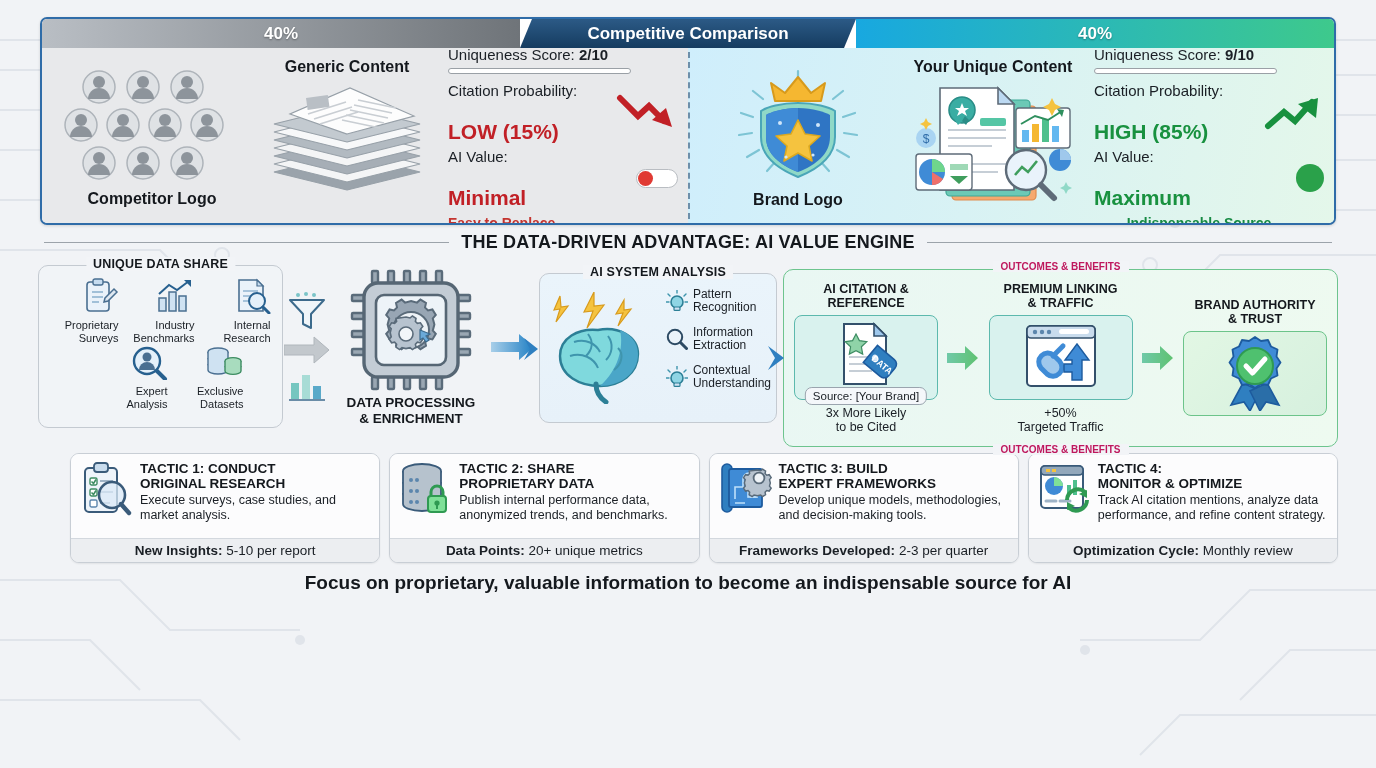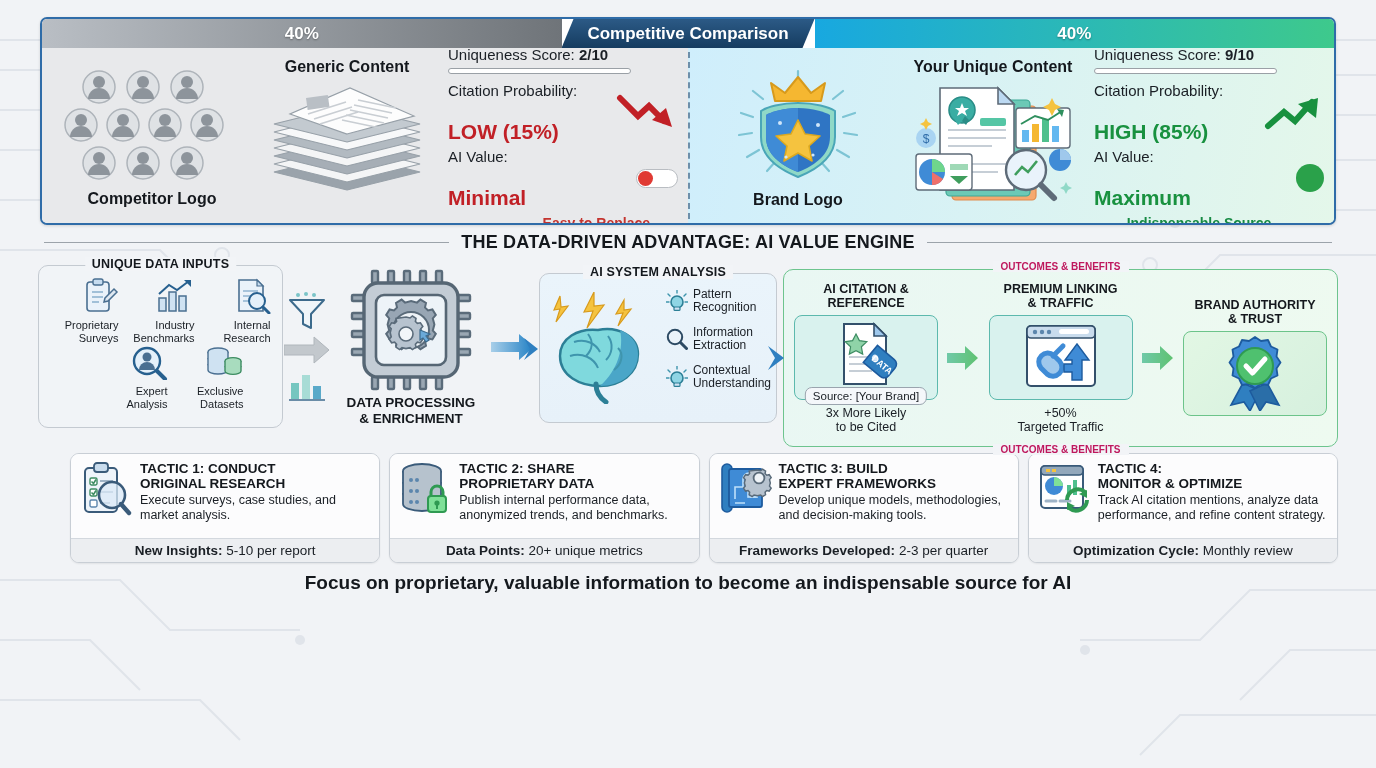--- a/index.html
+++ b/index.html
@@ -29,21 +29,21 @@
 
   
   .cmp-wrap {
     margin: 9px 20px 0 20px; border: 2px solid #2f6ca8; border-radius: 7px;
     overflow: hidden; background: #fff; position: relative;
     box-shadow: 0 1px 3px rgba(0,0,0,.14);
   }
   .cmp-bar { display: flex; height: 29px; position: relative; }
   .cmp-bar-l { flex: 1; background: linear-gradient(90deg,#b9bec4,#6f7479);
                display: flex; align-items: center; justify-content: center; }
-  .cmp-bar-c { width: 253px; background: linear-gradient(180deg,#2c5a86,#153c60);
+  .cmp-bar-c { width: 336px; background: linear-gradient(180deg,#2c5a86,#153c60);
                display: flex; align-items: center; justify-content: center;
                clip-path: polygon(12px 0,100% 0,calc(100% - 12px) 100%,0 100%); }
   .cmp-bar-r { flex: 1; background: linear-gradient(90deg,#18a8e0,#3ec98c);
                display: flex; align-items: center; justify-content: center; }
   .cmp-bar-l span,.cmp-bar-r span { color:#fff; font-size:17px; font-weight:bold;
     text-shadow:0 1px 2px rgba(0,0,0,.35); }
   .cmp-bar-c span { color:#fff; font-size:17px; font-weight:bold; }
 
   .cmp-body { display: flex; height: 175px; }
   .cmp-side { flex: 1; display: flex; position: relative; padding: 6px 10px 4px 10px; }
@@ -339,21 +339,21 @@
           </div>
 
           <div class="row-flex" style="margin-top:4px;">
             <div>
               <div class="m-label">AI Value:</div>
               <div class="m-value red">Minimal</div>
             </div>
             <div class="toggle-off"></div>
           </div>
 
-          <div class="m-foot red" style="text-align:right;padding-right:28px;">Easy to Replace</div>
+          <div class="m-foot red" style="text-align:left;padding-right:28px;">Easy to Replace</div>
         </div>
       </div>
 
       <div class="cmp-side cmp-right">
         <div class="cmp-divider"></div>
 
         <div class="logo-col">
           <svg width="150" height="122" viewBox="0 0 150 122">
             <g stroke="#7dc4d4" stroke-width="2.2" stroke-linecap="round">
               <line x1="75" y1="6" x2="75" y2="16"></line>
@@ -496,21 +496,21 @@
 
   <div class="eng-head">
     <div class="line"></div>
     <div class="t">THE DATA-DRIVEN ADVANTAGE: AI VALUE ENGINE</div>
     <div class="line"></div>
   </div>
 
   <div class="eng-row">
 
     <div class="panel-box inputs-box">
-      <div class="panel-title">UNIQUE DATA INPUTS</div>
+      <div class="panel-title">UNIQUE DATA SHARE</div>
       <div class="ico-grid">
         <div class="ico-cell">
           <svg width="38" height="36" viewBox="0 0 38 36">
             <rect x="6" y="4" width="22" height="29" rx="3" fill="#eaf2fa" stroke="#4a6f91" stroke-width="1.6"></rect>
             <rect x="12" y="1" width="10" height="6" rx="2" fill="#c6dcf0" stroke="#4a6f91" stroke-width="1.4"></rect>
             <g stroke="#8fb3d0" stroke-width="1.6">
               <line x1="11" y1="14" x2="22" y2="14"></line>
                 <line x1="11" y1="19" x2="22" y2="19"></line>
               <line x1="11" y1="24" x2="18" y2="24"></line>
             </g>

